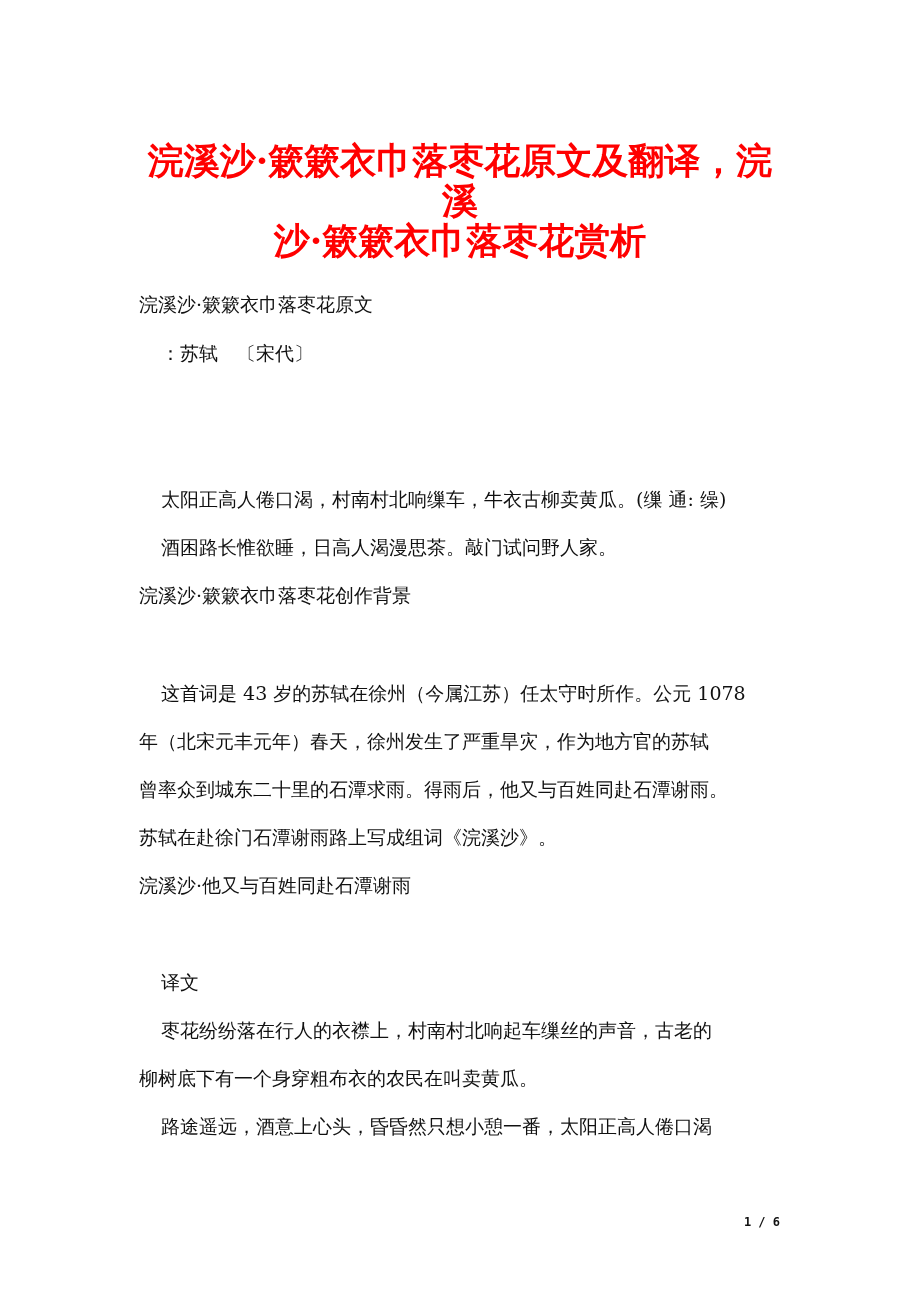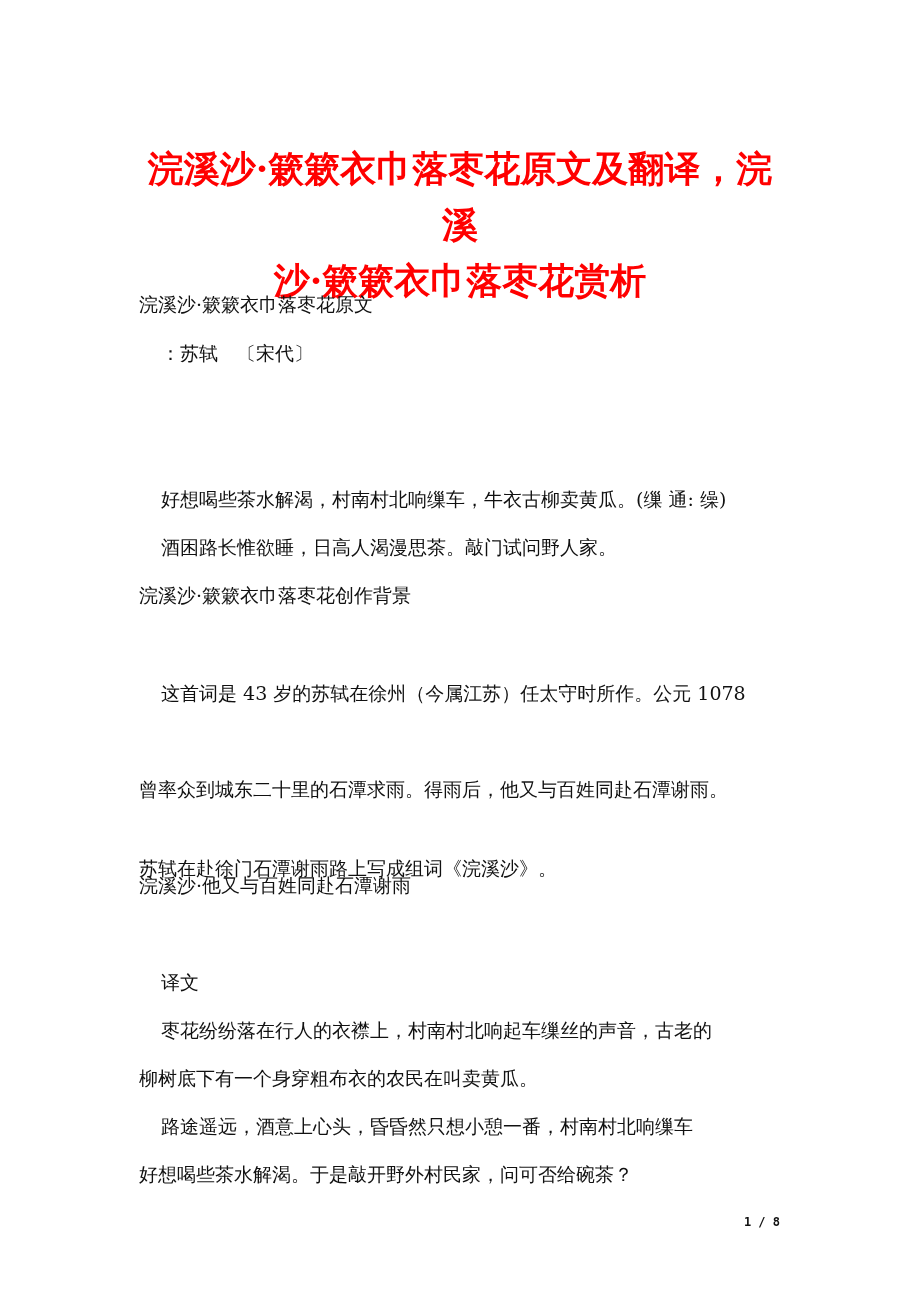--- a/index.html
+++ b/index.html
@@ -24,21 +24,21 @@
   .title {
     position: absolute;
     left: 130px;
     width: 660px;
     top: 140px;
     text-align: center;
     color: #ff0000;
     font-family: "DejaVu Serif", "Liberation Serif", serif;
     font-weight: bold;
     font-size: 36px;
-    line-height: 56px;
+    line-height: 40px;
     letter-spacing: 0px;
   }
   .line {
     position: absolute;
     left: 139px;
     width: 660px;
     font-size: 19px;
     line-height: 26px;
     white-space: nowrap;
     color: #111111;
@@ -59,29 +59,29 @@
 
 <div class="page">
 
   <div class="title">
     <div>浣溪沙·簌簌衣巾落枣花原文及翻译，浣溪</div>
     <div>沙·簌簌衣巾落枣花赏析</div>
   </div>
 
   <div class="line indent" style="top:340px">：苏轼　〔宋代〕</div>
   <div class="line" style="top:291px">浣溪沙·簌簌衣巾落枣花原文</div>
-  <div class="line indent" style="top:486px">好想喝些茶水解渴，村南村北响缫车，牛衣古柳卖黄瓜。(缫  通: 缲)</div>
+  <div class="line indent" style="top:486px">太阳正高人倦口渴，村南村北响缫车，牛衣古柳卖黄瓜。(缫  通: 缲)</div>
   <div class="line" style="top:582px">浣溪沙·簌簌衣巾落枣花创作背景</div>
 
   <div class="line indent" style="top:534px">酒困路长惟欲睡，日高人渴漫思茶。敲门试问野人家。</div>
   <div class="line indent" style="top:680px">这首词是 43 岁的苏轼在徐州（今属江苏）任太守时所作。公元 1078</div>
+  <div class="line" style="top:728px">年（北宋元丰元年）春天，徐州发生了严重旱灾，作为地方官的苏轼</div>
   <div class="line" style="top:776px">曾率众到城东二十里的石潭求雨。得雨后，他又与百姓同赴石潭谢雨。</div>
-  <div class="line" style="top:855px">苏轼在赴徐门石潭谢雨路上写成组词《浣溪沙》。</div>
+  <div class="line" style="top:824px">苏轼在赴徐门石潭谢雨路上写成组词《浣溪沙》。</div>
 
   <div class="line" style="top:872px">浣溪沙·他又与百姓同赴石潭谢雨</div>
   <div class="line indent" style="top:969px">译文</div>
   <div class="line" style="top:1065px">柳树底下有一个身穿粗布衣的农民在叫卖黄瓜。</div>
   <div class="line indent" style="top:1017px">枣花纷纷落在行人的衣襟上，村南村北响起车缫丝的声音，古老的</div>
-  <div class="line indent" style="top:1113px">路途遥远，酒意上心头，昏昏然只想小憩一番，村南村北响缫车</div>
-  <div class="line" style="top:1161px">好想喝些茶水解渴。于是敲开野外村民家，问可否给碗茶？</div>
+  <div class="line indent" style="top:1113px">路途遥远，酒意上心头，昏昏然只想小憩一番，太阳正高人倦口渴</div>
 
-  <div class="pagenum">1 / 8</div>
+  <div class="pagenum">1 / 6</div>
 </div>
 
 </body></html>

